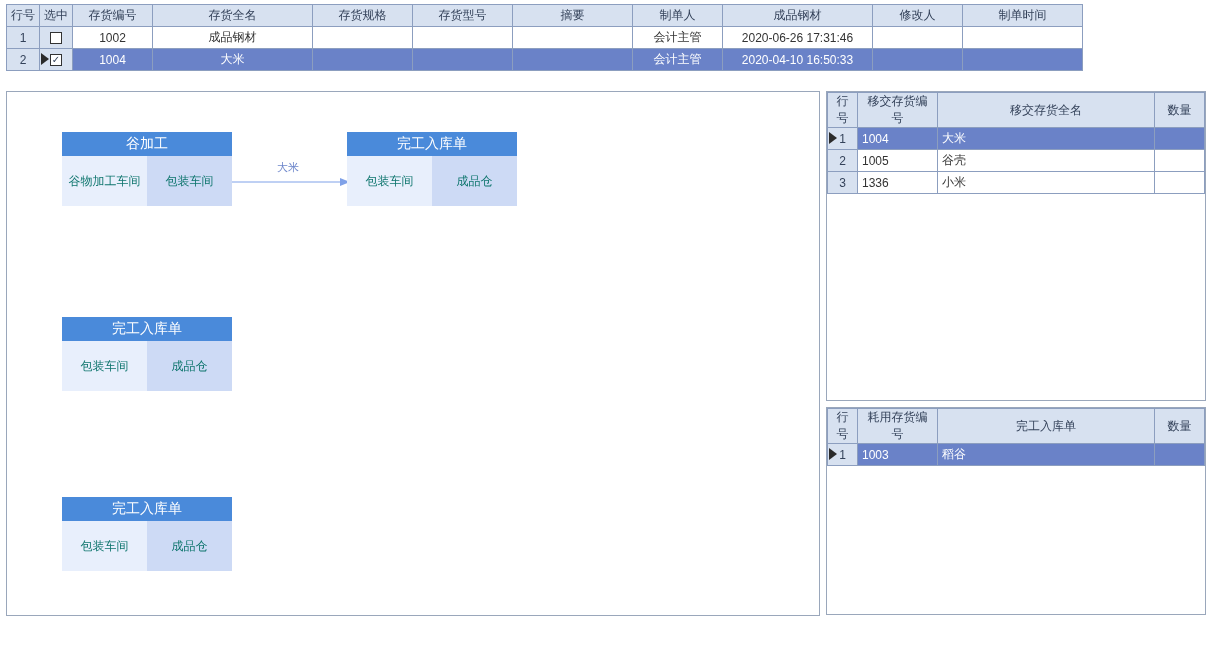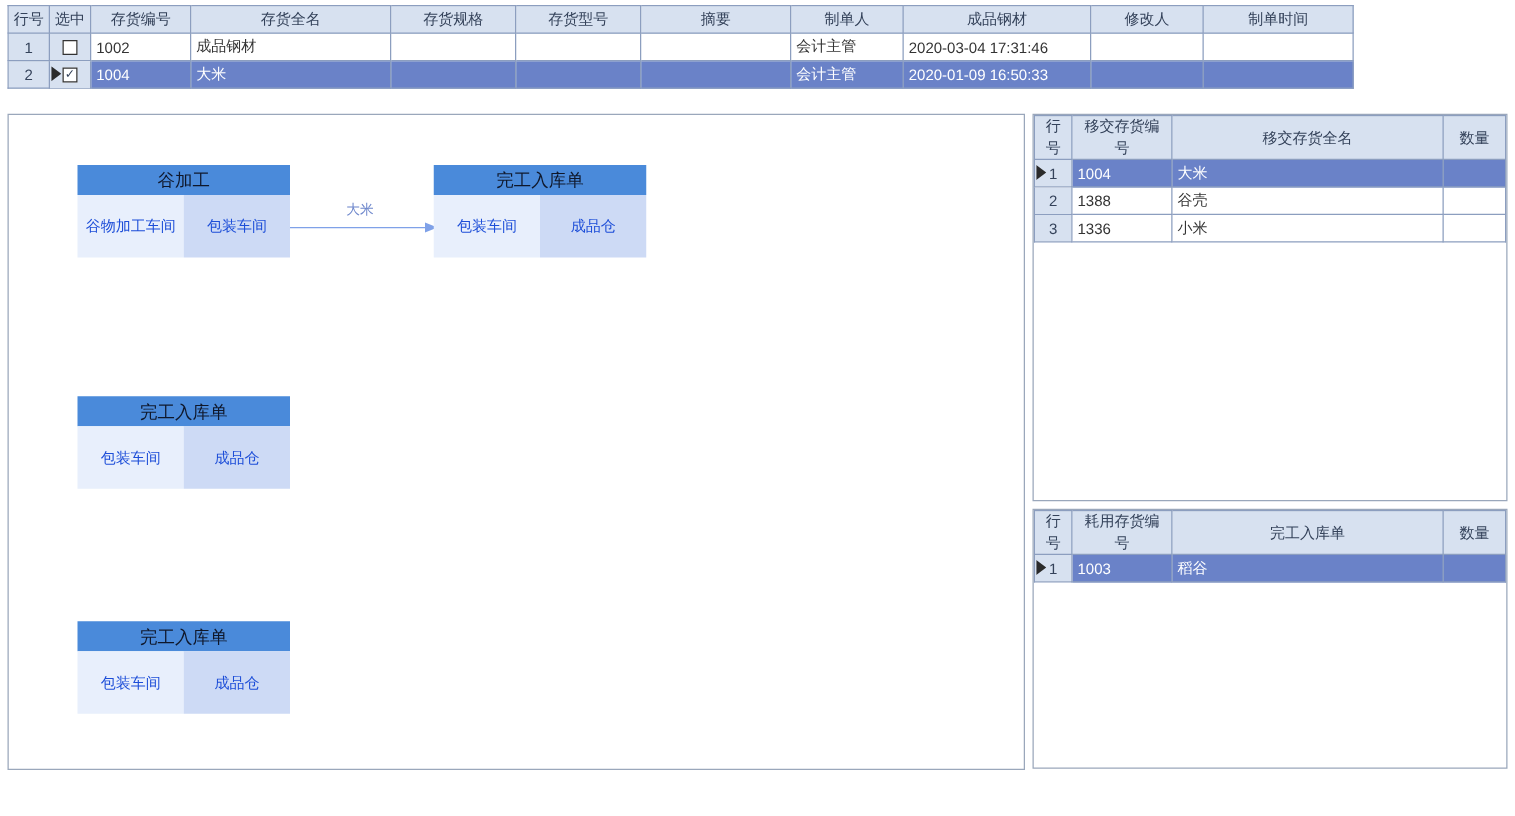--- a/index.html
+++ b/index.html
@@ -1,42 +1,42 @@
 <!DOCTYPE html>
 <html><head>
 <meta charset="utf-8">
 <style>
   html, body { margin: 0; padding: 0; font-family: "Microsoft YaHei", Arial, sans-serif; font-size: 12px; color: #333; background: #fff; }
   * { box-sizing: border-box; }
 
   
   .top-grid { margin: 4px 6px 0 6px; }
   table.grid { border-collapse: collapse; }
-  table.grid th, table.grid td { border: 1px solid #8c9ebf; white-space: nowrap; height: 22px; padding: 0 4px; text-align: left; }
+  table.grid th, table.grid td { border: 1px solid #8c9ebf; white-space: nowrap; height: 22px; padding: 0 4px; text-align: center; }
   table.grid th { background: #d7e1f0; color: #34425a; font-weight: normal; text-align: center; }
   table.grid td.num { text-align: center; background: #d7e1f0; color: #34425a; width: 28px; }
   table.grid td.sel { background: #d7e1f0; text-align: center; width: 28px; position: relative; }
   .row-selected td { background: #6a82c8; color: #fff; }
   .row-selected td.num, .row-selected td.sel { background: #d7e1f0; color: #34425a; }
   .checkbox-box { display: inline-block; width: 12px; height: 12px; border: 1px solid #333; background: #fff; vertical-align: middle; line-height: 10px; font-size: 10px; text-align: center; }
   .row-indicator { position: absolute; left: 1px; top: 4px; }
 
   
   .lower { display: flex; margin: 20px 6px 6px 6px; gap: 6px; }
   .flow-pane { flex: 1 1 auto; border: 1px solid #9aa7bb; height: 525px; position: relative; overflow: hidden; }
   .side-pane { width: 380px; display: flex; flex-direction: column; gap: 6px; }
   .side-grid { border: 1px solid #9aa7bb; }
   .side-grid.top { height: 310px; overflow: auto; }
   .side-grid.bottom { height: 208px; overflow: auto; }
 
   
   .card { position: absolute; width: 170px; }
-  .card-header { background: #4a8ada; color: #0f172a; height: 24px; line-height: 24px; text-align: center; font-size: 14px; font-family: Liberation Sans, sans-serif; }
+  .card-header { background: #4a8ada; color: #ffffff; height: 24px; line-height: 24px; text-align: center; font-size: 14px; font-family: Liberation Serif, serif; }
   .card-body { display: flex; height: 50px; }
-  .card-body .cell { flex: 1; display: flex; align-items: center; justify-content: center; font-size: 12px; color: #1d4ed8; position: relative; }
+  .card-body .cell { flex: 1; display: flex; align-items: center; justify-content: center; font-size: 12px; color: #0f766e; position: relative; }
   .card-body .cell.a { background: #e8effc; }
   .card-body .cell.b { background: #cddaf5; }
   
   .card-body .cell.a::after {
     content: ""; position: absolute; right: -10px; top: 0; bottom: 0; width: 0;
     border-top: 25px solid transparent; border-bottom: 25px solid transparent; border-left: 10px solid #e8effc;
   }
 
   
   .arrow-wrap { position: absolute; }
@@ -88,36 +88,36 @@
     <tbody id="top-tbody">
         <tr>
           <td class="num">1</td>
           <td class="sel"><span class="checkbox-box"></span></td>
           <td>1002</td>
           <td>成品钢材</td>
           <td></td>
           <td></td>
           <td></td>
           <td>会计主管</td>
-          <td>2020-03-04 17:31:46</td>
+          <td>2020-06-26 17:31:46</td>
           <td></td>
           <td></td>
         </tr>
         <tr class="row-selected">
           <td class="num">2</td>
           <td class="sel"><svg class="row-indicator" width="8" height="12">
               <polygon points="0,0 8,6 0,12" fill="#2b2b2b"></polygon>
             </svg><span class="checkbox-box">✓</span></td>
           <td>1004</td>
           <td>大米</td>
           <td></td>
           <td></td>
           <td></td>
           <td>会计主管</td>
-          <td>2020-01-09 16:50:33</td>
+          <td>2020-04-10 16:50:33</td>
           <td></td>
           <td></td>
         </tr>
       </tbody>
   </table>
 </div>
 
 <div class="lower">
 
   <div class="flow-pane">
@@ -184,21 +184,21 @@
             <tr class="row-selected">
               <td class="num"><svg class="row-indicator" width="8" height="12">
                   <polygon points="0,0 8,6 0,12" fill="#2b2b2b"></polygon>
                 </svg>1</td>
               <td>1004</td>
               <td>大米</td>
               <td></td>
             </tr>
             <tr>
               <td class="num">2</td>
-              <td>1388</td>
+              <td>1005</td>
               <td>谷壳</td>
               <td></td>
             </tr>
             <tr>
               <td class="num">3</td>
               <td>1336</td>
               <td>小米</td>
               <td></td>
             </tr>
           </tbody>

